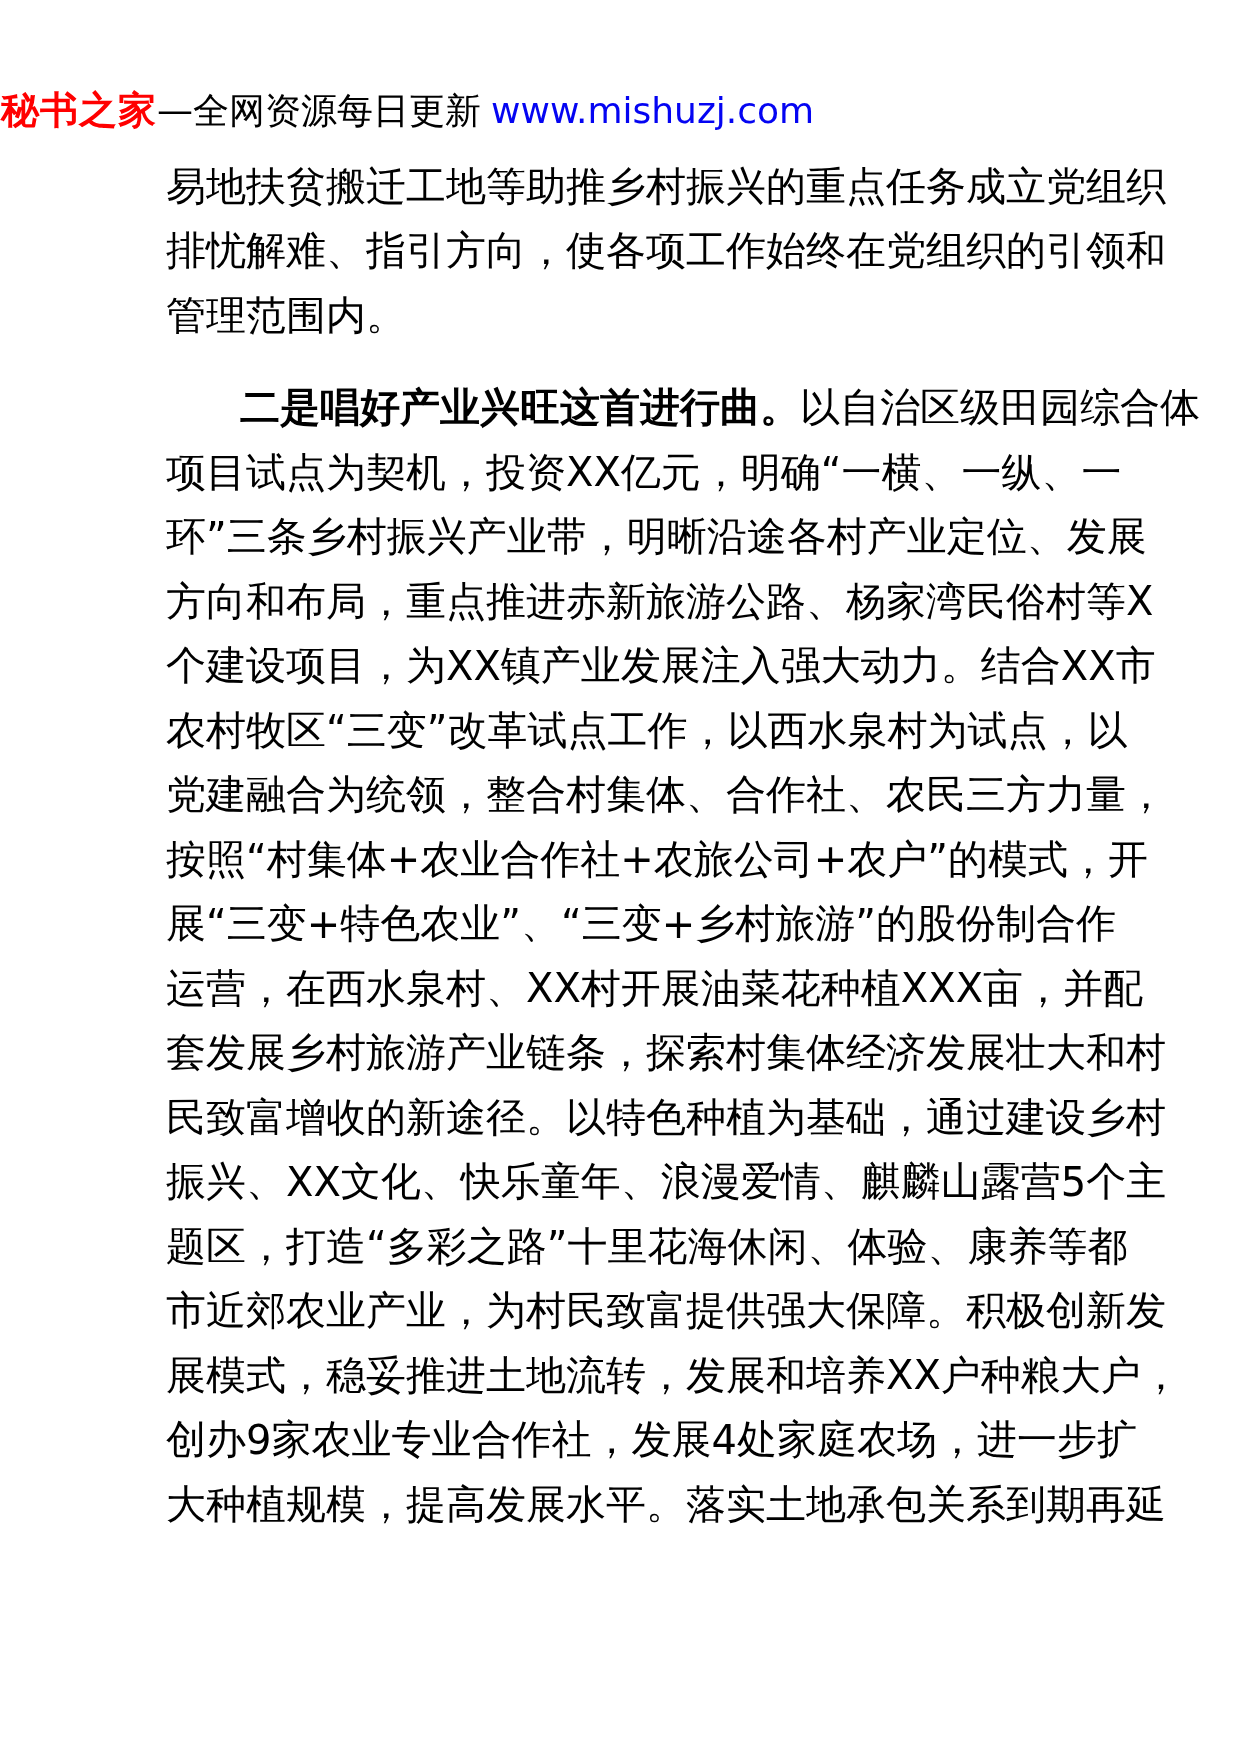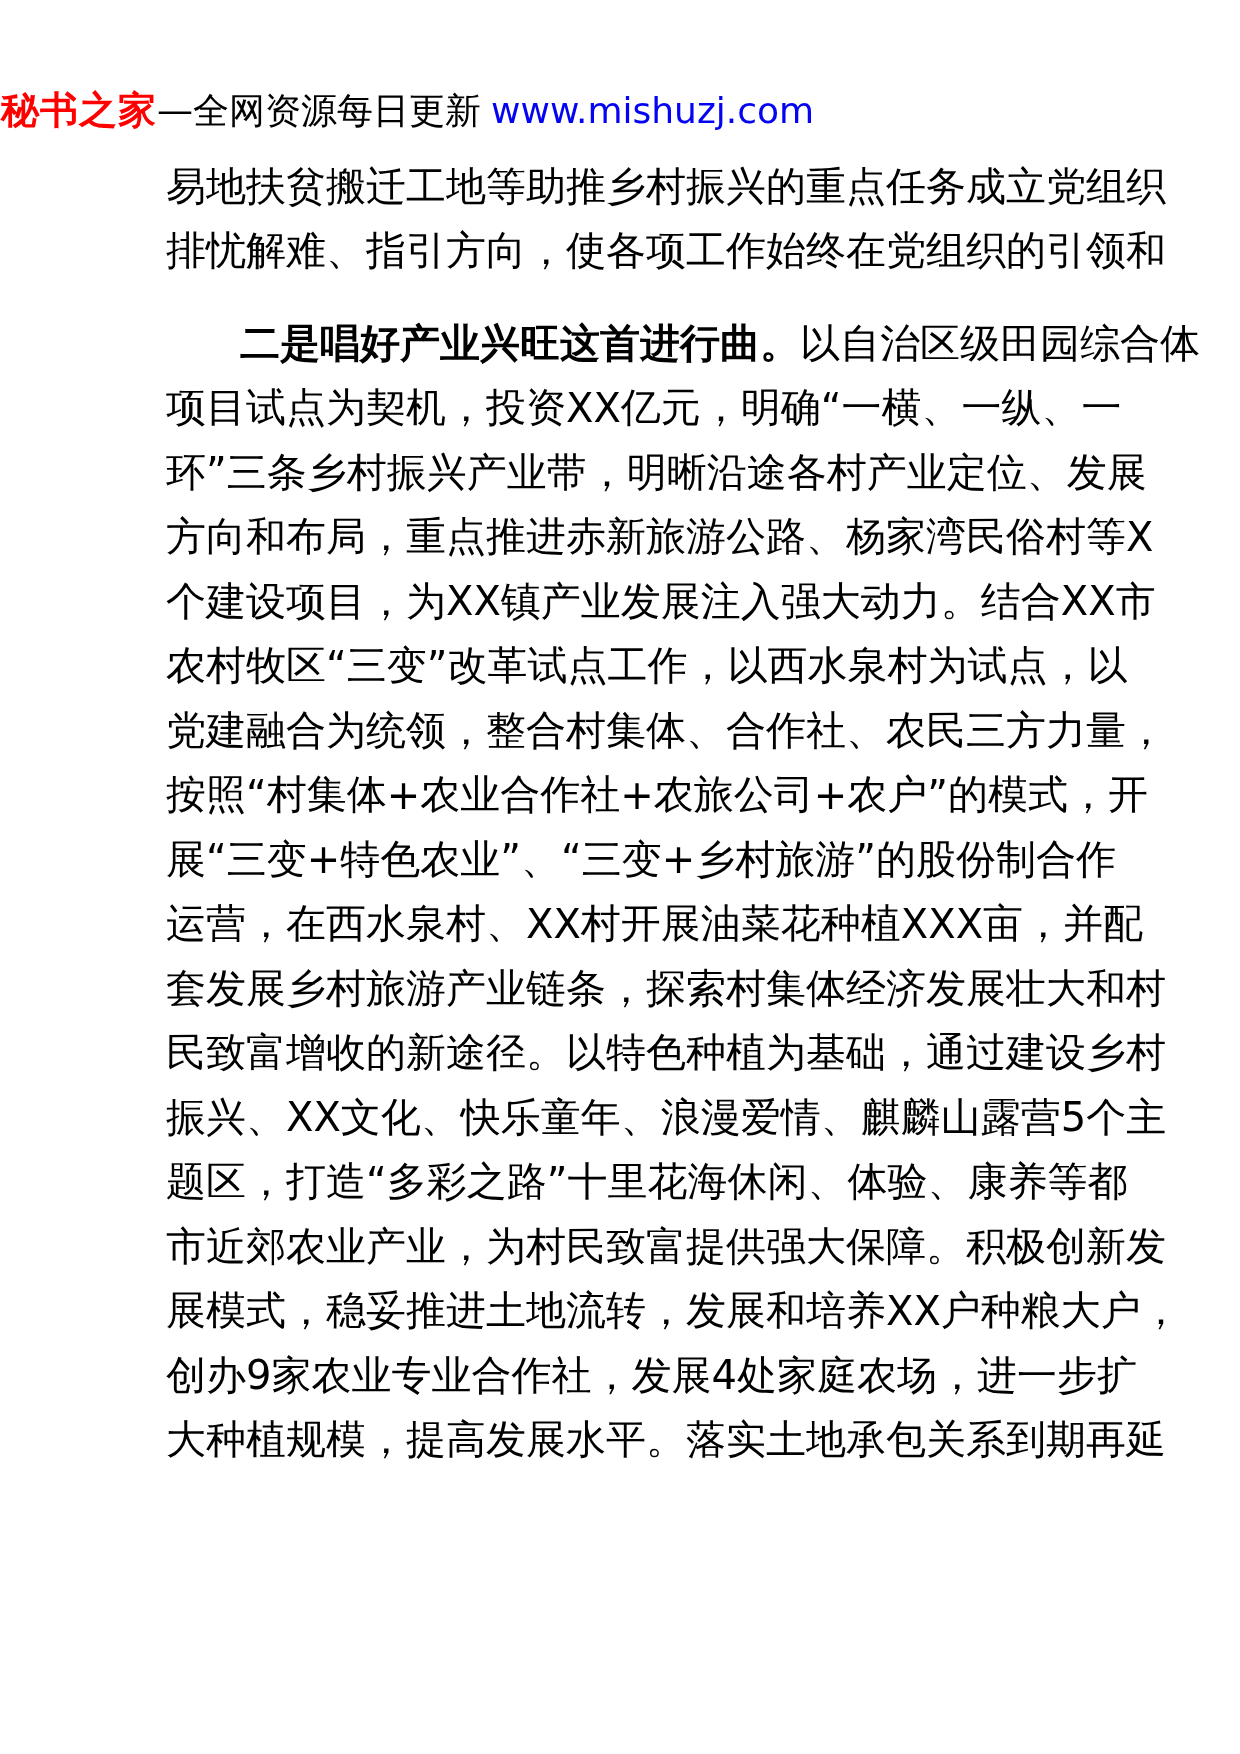--- a/index.html
+++ b/index.html
@@ -81,20 +81,21 @@
 
   <div class="content">
 
     <div class="para para1">
       <div class="jline">
           <span class="seg-regular" data-bind="doc.para1.lines.0"><span>易</span><span>地</span><span>扶</span><span>贫</span><span>搬</span><span>迁</span><span>工</span><span>地</span><span>等</span><span>助</span><span>推</span><span>乡</span><span>村</span><span>振</span><span>兴</span><span>的</span><span>重</span><span>点</span><span>任</span><span>务</span><span>成</span><span>立</span><span>党</span><span>组</span><span>织</span></span>
         </div>
       <div class="jline">
           <span class="seg-regular" data-bind="doc.para1.lines.1"><span>排</span><span>忧</span><span>解</span><span>难</span><span>、</span><span>指</span><span>引</span><span>方</span><span>向</span><span>，</span><span>使</span><span>各</span><span>项</span><span>工</span><span>作</span><span>始</span><span>终</span><span>在</span><span>党</span><span>组</span><span>织</span><span>的</span><span>引</span><span>领</span><span>和</span></span>
         </div>
+      <div class="pline" data-bind="doc.para1.lines.2">管理范围内。</div>
     </div>
 
     <div class="para para2">
       <div class="jline indent">
           <span class="seg-bold" data-bind="doc.para2.lead"><span>二</span><span>是</span><span>唱</span><span>好</span><span>产</span><span>业</span><span>兴</span><span>旺</span><span>这</span><span>首</span><span>进</span><span>行</span><span>曲</span><span>。</span></span>
           <span class="seg-regular" data-bind="doc.para2.line1_rest"><span>以</span><span>自</span><span>治</span><span>区</span><span>级</span><span>田</span><span>园</span><span>综</span><span>合</span><span>体</span></span>
         </div>
       <div class="jline">
           <span class="seg-regular" data-bind="doc.para2.lines.0"><span>项</span><span>目</span><span>试</span><span>点</span><span>为</span><span>契</span><span>机</span><span>，</span><span>投</span><span>资</span><span class="sp"></span><span>X</span><span>X</span><span class="sp"></span><span>亿</span><span>元</span><span>，</span><span>明</span><span>确</span><span>“</span><span>一</span><span>横</span><span>、</span><span>一</span><span>纵</span><span>、</span><span>一</span></span>
         </div>

